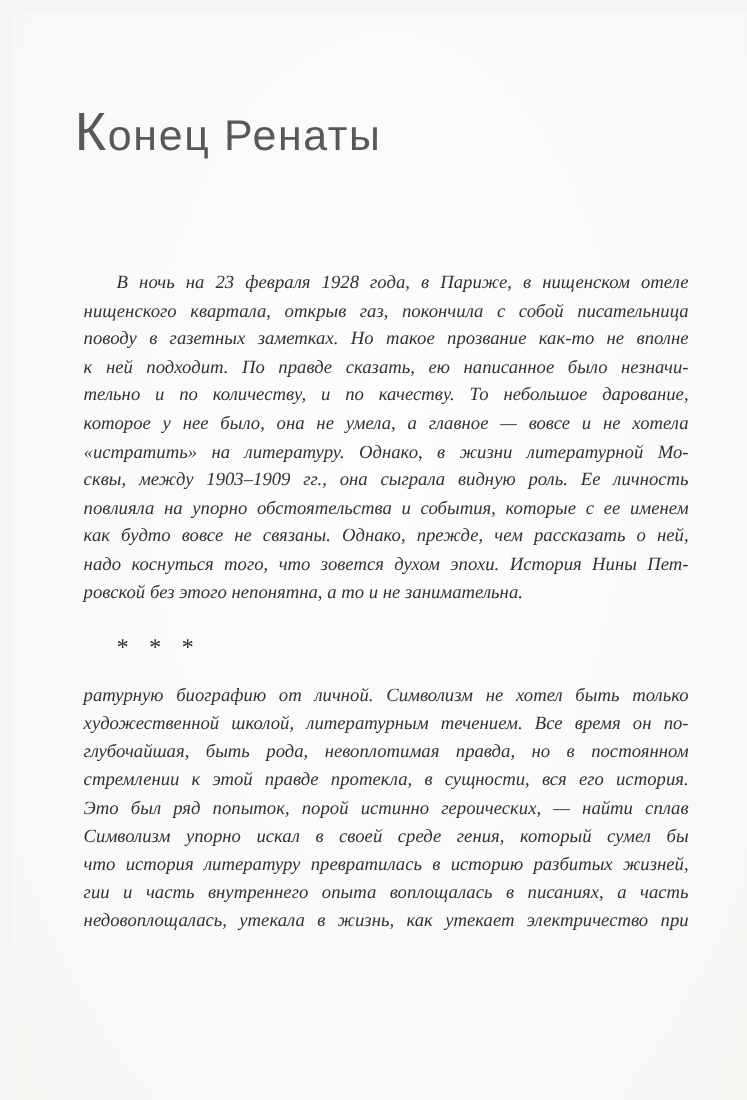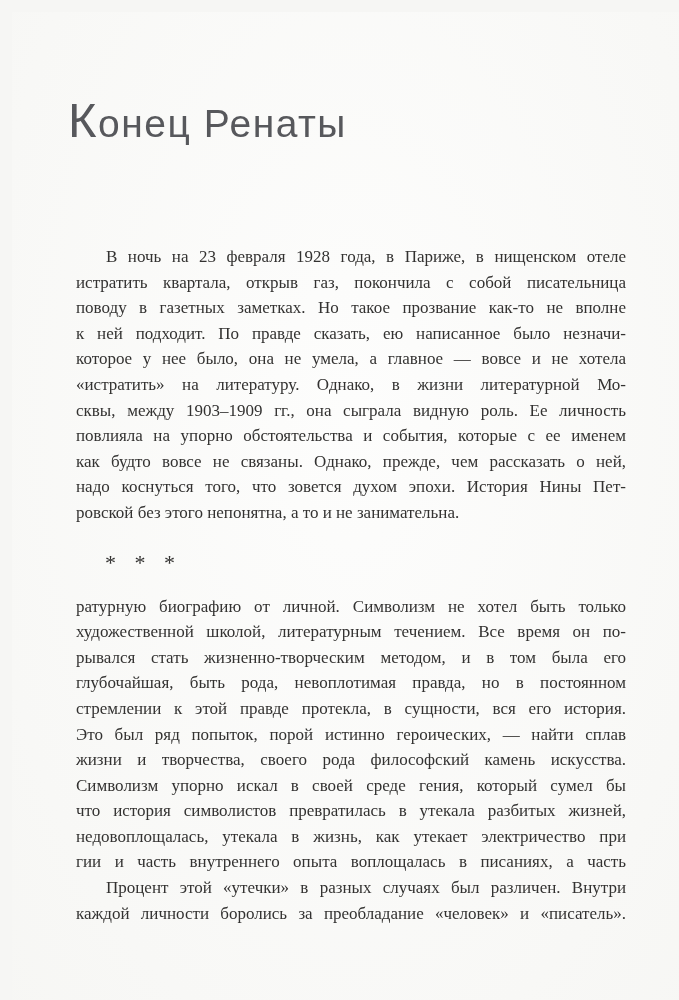--- a/index.html
+++ b/index.html
@@ -34,20 +34,21 @@
   .title::first-letter {
     font-size: 49px;
   }
 
   .body {
     margin-top: 100px;
     width: 566px;
     font-family: "Liberation Serif", "DejaVu Serif", serif;
     font-size: 17px;
     color: var(--ink, #333231);
+    font-style: italic;
   }
 
   .paragraph { }
 
   .line {
     line-height: 21.6px;
     text-align: justify;
     text-align-last: justify;
     -moz-text-align-last: justify;
   }
@@ -70,44 +71,39 @@
 </style>
 </head>
 <body>
 
 <div class="page">
   <div class="content">
     <h1 class="title">Конец Ренаты</h1>
     <div class="body">
         <div class="paragraph">
           <div class="line first">В ночь на 23 февраля 1928 года, в Париже, в нищенском отеле</div>
-          <div class="line">истратить квартала, открыв газ, покончила с собой писательница</div>
+          <div class="line">нищенского квартала, открыв газ, покончила с собой писательница</div>
           <div class="line">поводу в газетных заметках. Но такое прозвание как-то не вполне</div>
           <div class="line">к ней подходит. По правде сказать, ею написанное было незначи-</div>
+          <div class="line">тельно и по количеству, и по качеству. То небольшое дарование,</div>
           <div class="line">которое у нее было, она не умела, а главное — вовсе и не хотела</div>
           <div class="line">«истратить» на литературу. Однако, в жизни литературной Мо-</div>
           <div class="line">сквы, между 1903–1909 гг., она сыграла видную роль. Ее личность</div>
           <div class="line">повлияла на упорно обстоятельства и события, которые с ее именем</div>
           <div class="line">как будто вовсе не связаны. Однако, прежде, чем рассказать о ней,</div>
           <div class="line">надо коснуться того, что зовется духом эпохи. История Нины Пет-</div>
           <div class="line last">ровской без этого непонятна, а то и не занимательна.</div>
         </div>
         <div class="separator">* * *</div>
         <div class="paragraph">
           <div class="line">ратурную биографию от личной. Символизм не хотел быть только</div>
           <div class="line">художественной школой, литературным течением. Все время он по-</div>
-          <div class="line">рывался стать жизненно-творческим методом, и в том была его</div>
           <div class="line">глубочайшая, быть рода, невоплотимая правда, но в постоянном</div>
           <div class="line">стремлении к этой правде протекла, в сущности, вся его история.</div>
           <div class="line">Это был ряд попыток, порой истинно героических, — найти сплав</div>
-          <div class="line">жизни и творчества, своего рода философский камень искусства.</div>
           <div class="line">Символизм упорно искал в своей среде гения, который сумел бы</div>
-          <div class="line">что история символистов превратилась в утекала разбитых жизней,</div>
+          <div class="line">что история литературу превратилась в историю разбитых жизней,</div>
+          <div class="line">гии и часть внутреннего опыта воплощалась в писаниях, а часть</div>
           <div class="line">недовоплощалась, утекала в жизнь, как утекает электричество при</div>
-          <div class="line">гии и часть внутреннего опыта воплощалась в писаниях, а часть</div>
-        </div>
-        <div class="paragraph">
-          <div class="line first">Процент этой «утечки» в разных случаях был различен. Внутри</div>
-          <div class="line">каждой личности боролись за преобладание «человек» и «писатель».</div>
         </div>
       </div>
   </div>
 </div>
 
 </body></html>

